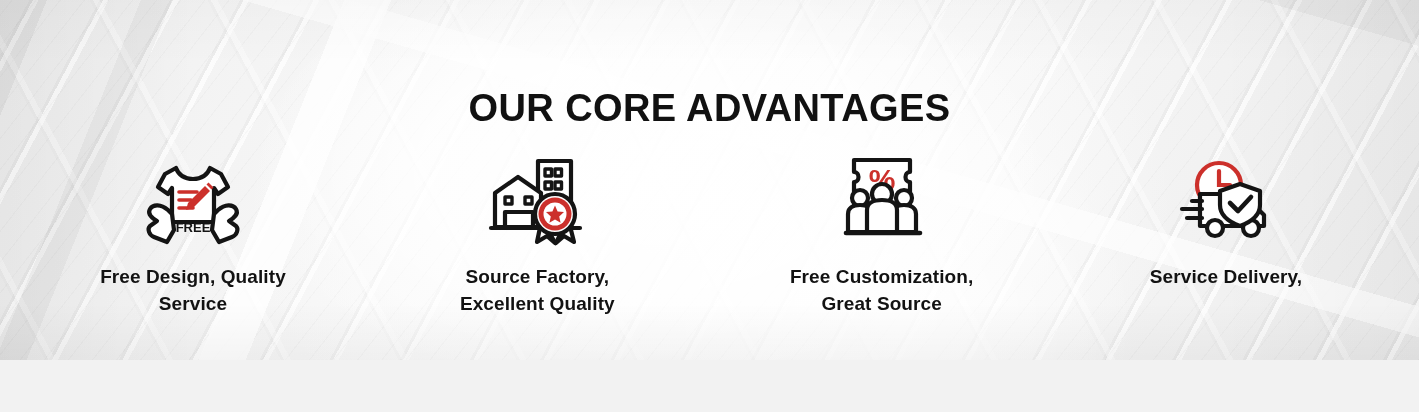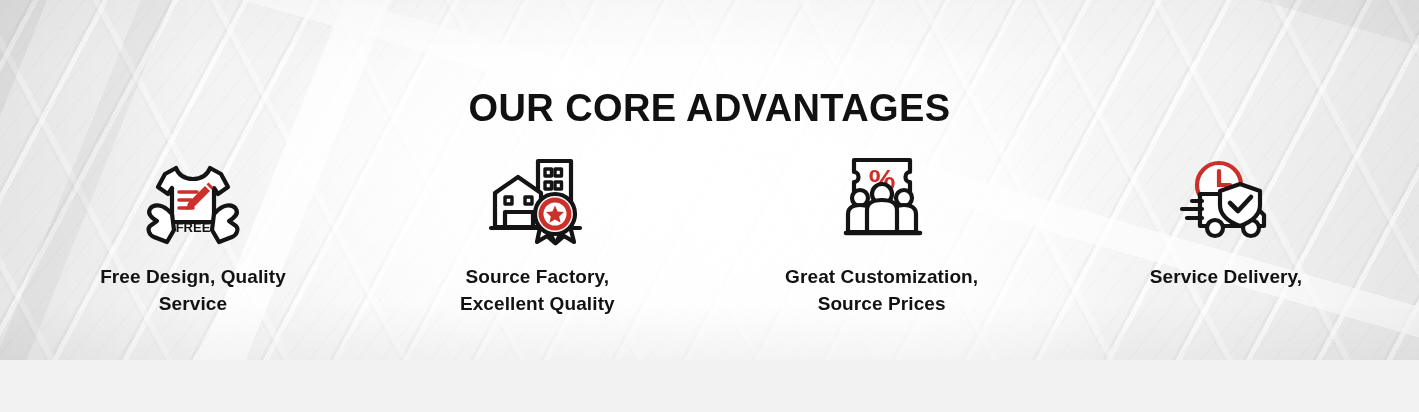--- a/index.html
+++ b/index.html
@@ -285,22 +285,22 @@
 
             <g fill="#ffffff" stroke="#141414" stroke-width="4.2" stroke-linejoin="round">
               <circle cx="52" cy="42" r="10"></circle>
               <path d="M37 80 V58 C37 51 44 48 52 48 C60 48 67 51 67 58 V80 Z"></path>
             </g>
 
             <path d="M16 81 H90" stroke="#141414" stroke-width="4.6" stroke-linecap="round"></path>
           </svg>
         </div>
         <div class="feature-label">
-          <span>Great Customization,</span><br>
-          <span>Source Prices</span>
+          <span>Free Customization,</span><br>
+          <span>Great Source</span>
         </div>
       </div>
 
       <div class="feature">
         <div class="feature-icon">
           <svg viewBox="0 0 104 96" width="104" height="96" aria-hidden="true">
 
             <circle cx="45" cy="33" r="22" fill="#ffffff" stroke="#cc302b" stroke-width="4.2"></circle>
             <g stroke="#cc302b" stroke-width="4.2" stroke-linecap="round" fill="none">
               <path d="M45 19 V33 H56"></path>

